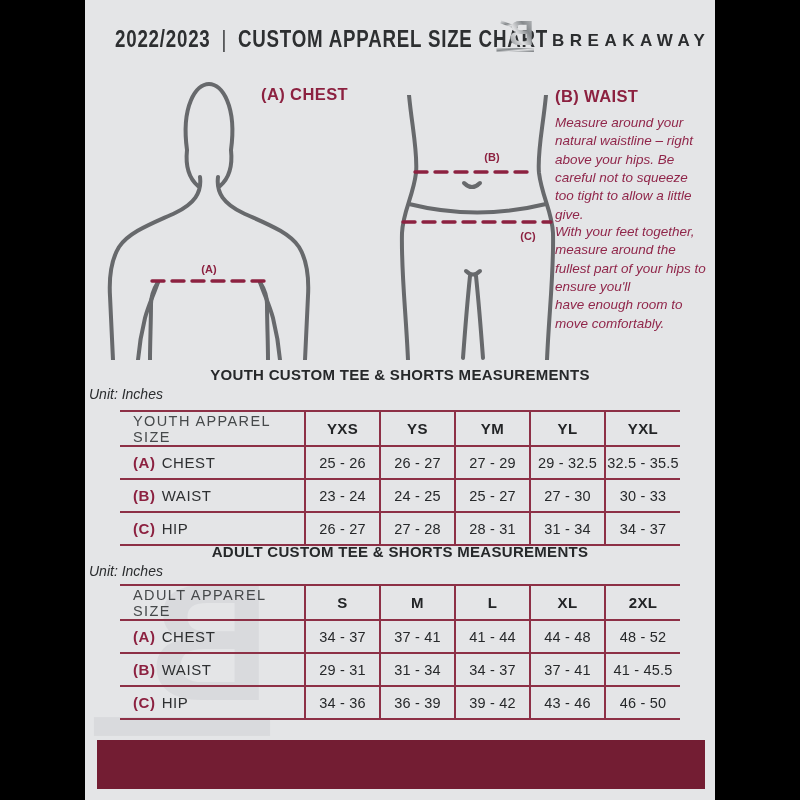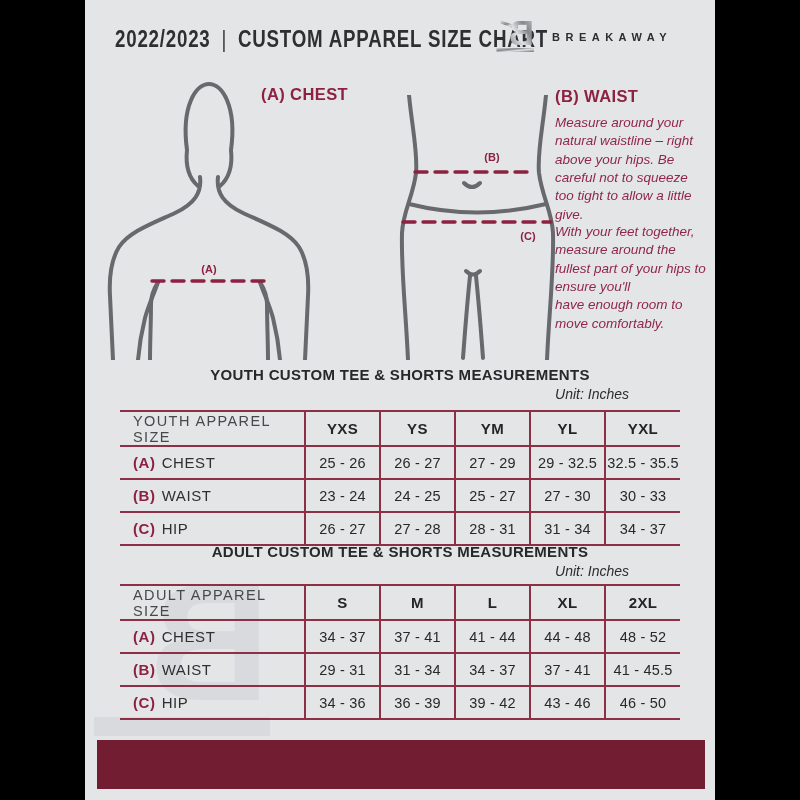--- a/index.html
+++ b/index.html
@@ -16,21 +16,21 @@
   
   .hdr-text{
     position:absolute;left:30px;top:25px;z-index:1;
     font-weight:700;font-size:24px;letter-spacing:1px;color:#2d2f31;
     transform:scaleX(0.78);transform-origin:left center;white-space:nowrap;
   }
   .hdr-text .sep{margin:0 14px;font-weight:400;color:#3a3c3e;}
   .logo{position:absolute;left:408px;top:12px;z-index:1;}
   .brand{
     position:absolute;left:467px;top:31px;z-index:1;
-    font-weight:700;font-size:11px;letter-spacing:5.5px;color:#2b2d2f;white-space:nowrap;
+    font-weight:700;font-size:17px;letter-spacing:5.5px;color:#2b2d2f;white-space:nowrap;
   }
   
   .fig{position:absolute;z-index:1;}
   .fig-upper{left:20px;top:80px;}
   .fig-lower{left:310px;top:95px;}
   .fig path,.fig line{fill:none;stroke-linecap:round;}
   .bodyline{stroke:#67696c;stroke-width:4;}
   .dashline{stroke:#8c2140;stroke-width:3.4;stroke-dasharray:12 8;}
   .figlabel{font-family:"Liberation Sans",sans-serif;font-weight:700;font-size:11px;fill:#8c2140;}
   
@@ -44,21 +44,21 @@
   }
   .mb-chest{left:176px;top:85px;width:160px;}
   .mb-waist{left:470px;top:87px;width:152px;}
   .mb-hips{left:470px;top:223px;width:158px;}
   
   .tsec-title{
     position:absolute;left:0;width:630px;text-align:center;z-index:1;
     font-weight:700;font-size:15px;letter-spacing:.3px;color:#26282a;
   }
   .tsec-unit{
-    position:absolute;left:12px;width:532px;text-align:right;z-index:1;
+    position:absolute;left:4px;width:532px;text-align:left;z-index:1;
     font-style:italic;font-size:14px;color:#2b2d2f;
   }
   .sizetable{
     position:absolute;left:35px;width:560px;z-index:1;
     border-collapse:collapse;table-layout:fixed;
     border-top:2px solid #8d3046;border-bottom:2px solid #8d3046;
   }
   .sizetable td{padding:0;border-top:2px solid #8d3046;}
   .sizetable tr:first-child td{border-top:none;}
   .sizetable td + td{border-left:2px solid #8d3046;}

